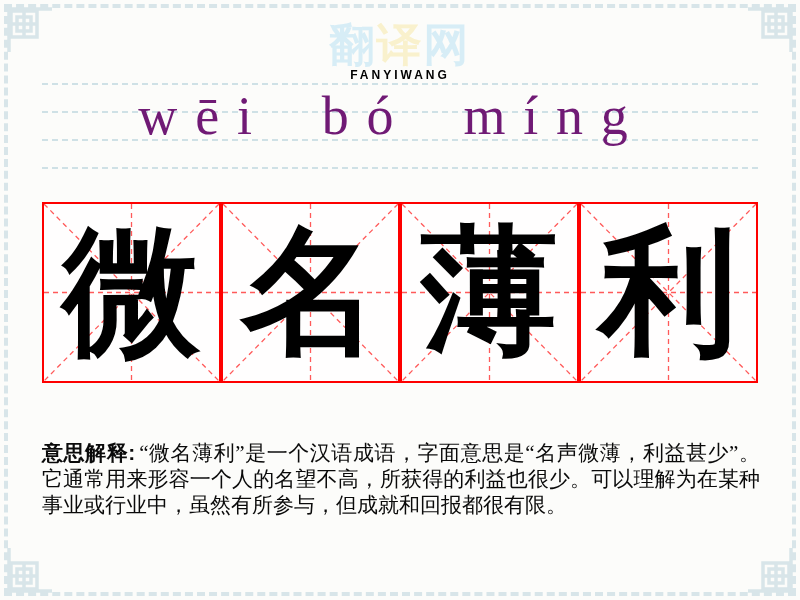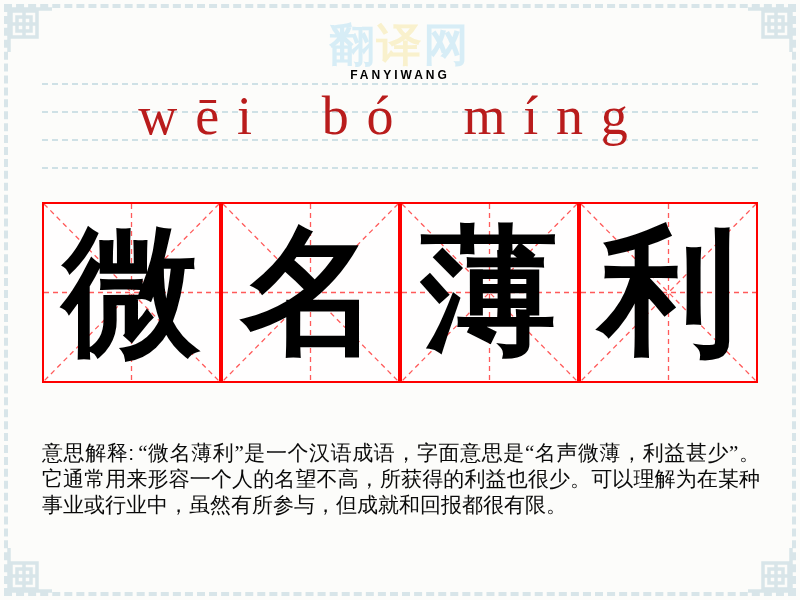--- a/index.html
+++ b/index.html
@@ -29,21 +29,21 @@
   .wm-c2{color:#f9f1cd;}
   .wm-sub{font-size:12px;font-weight:bold;color:#000000;letter-spacing:3px;
     margin-top:2px;font-family:"Liberation Sans",sans-serif;}
 
   .pinyin-grid{position:absolute;left:42px;right:42px;top:83px;height:86px;}
   .pline{position:absolute;left:0;right:0;border-top:2px dashed #cfe1e6;}
   .pline.l1{top:0;}.pline.l2{top:28px;}.pline.l3{top:56px;}.pline.l4{top:84px;}
   .pinyin-text{
     position:absolute;left:0;right:16px;top:87px;
     display:flex;justify-content:center;gap:52px;
-    font-size:54px;line-height:58px;color:#b91c1c;
+    font-size:54px;line-height:58px;color:#701a75;
     font-family:"Liberation Serif","DejaVu Serif",serif;
   }
   .pinyin-text span{letter-spacing:0.33em;}
 
   .char-row{
     position:absolute;left:42px;top:202px;width:716px;height:181px;
     display:flex;
   }
   .char-box{
     position:relative;flex:1;border:2px solid #fe0000;background:#fffefe;
@@ -55,21 +55,21 @@
     font-weight:900;color:#000;
     font-family:"Liberation Serif","DejaVu Serif",serif;
   }
 
   .explain{
     position:absolute;left:42px;top:440px;width:718px;
     font-size:21px;line-height:26px;color:#0a0a0a;text-align:justify;
     font-family:"Liberation Serif","DejaVu Serif",serif;
   }
   .explain-label{
-    font-weight:normal;
+    font-weight:bold;
     font-family:"Liberation Sans","DejaVu Sans",sans-serif;
     margin-right:4px;
   }
 </style>
 </head>
 <body>
 
 <div class="page-border"></div>
 
 <div class="corner tl">

